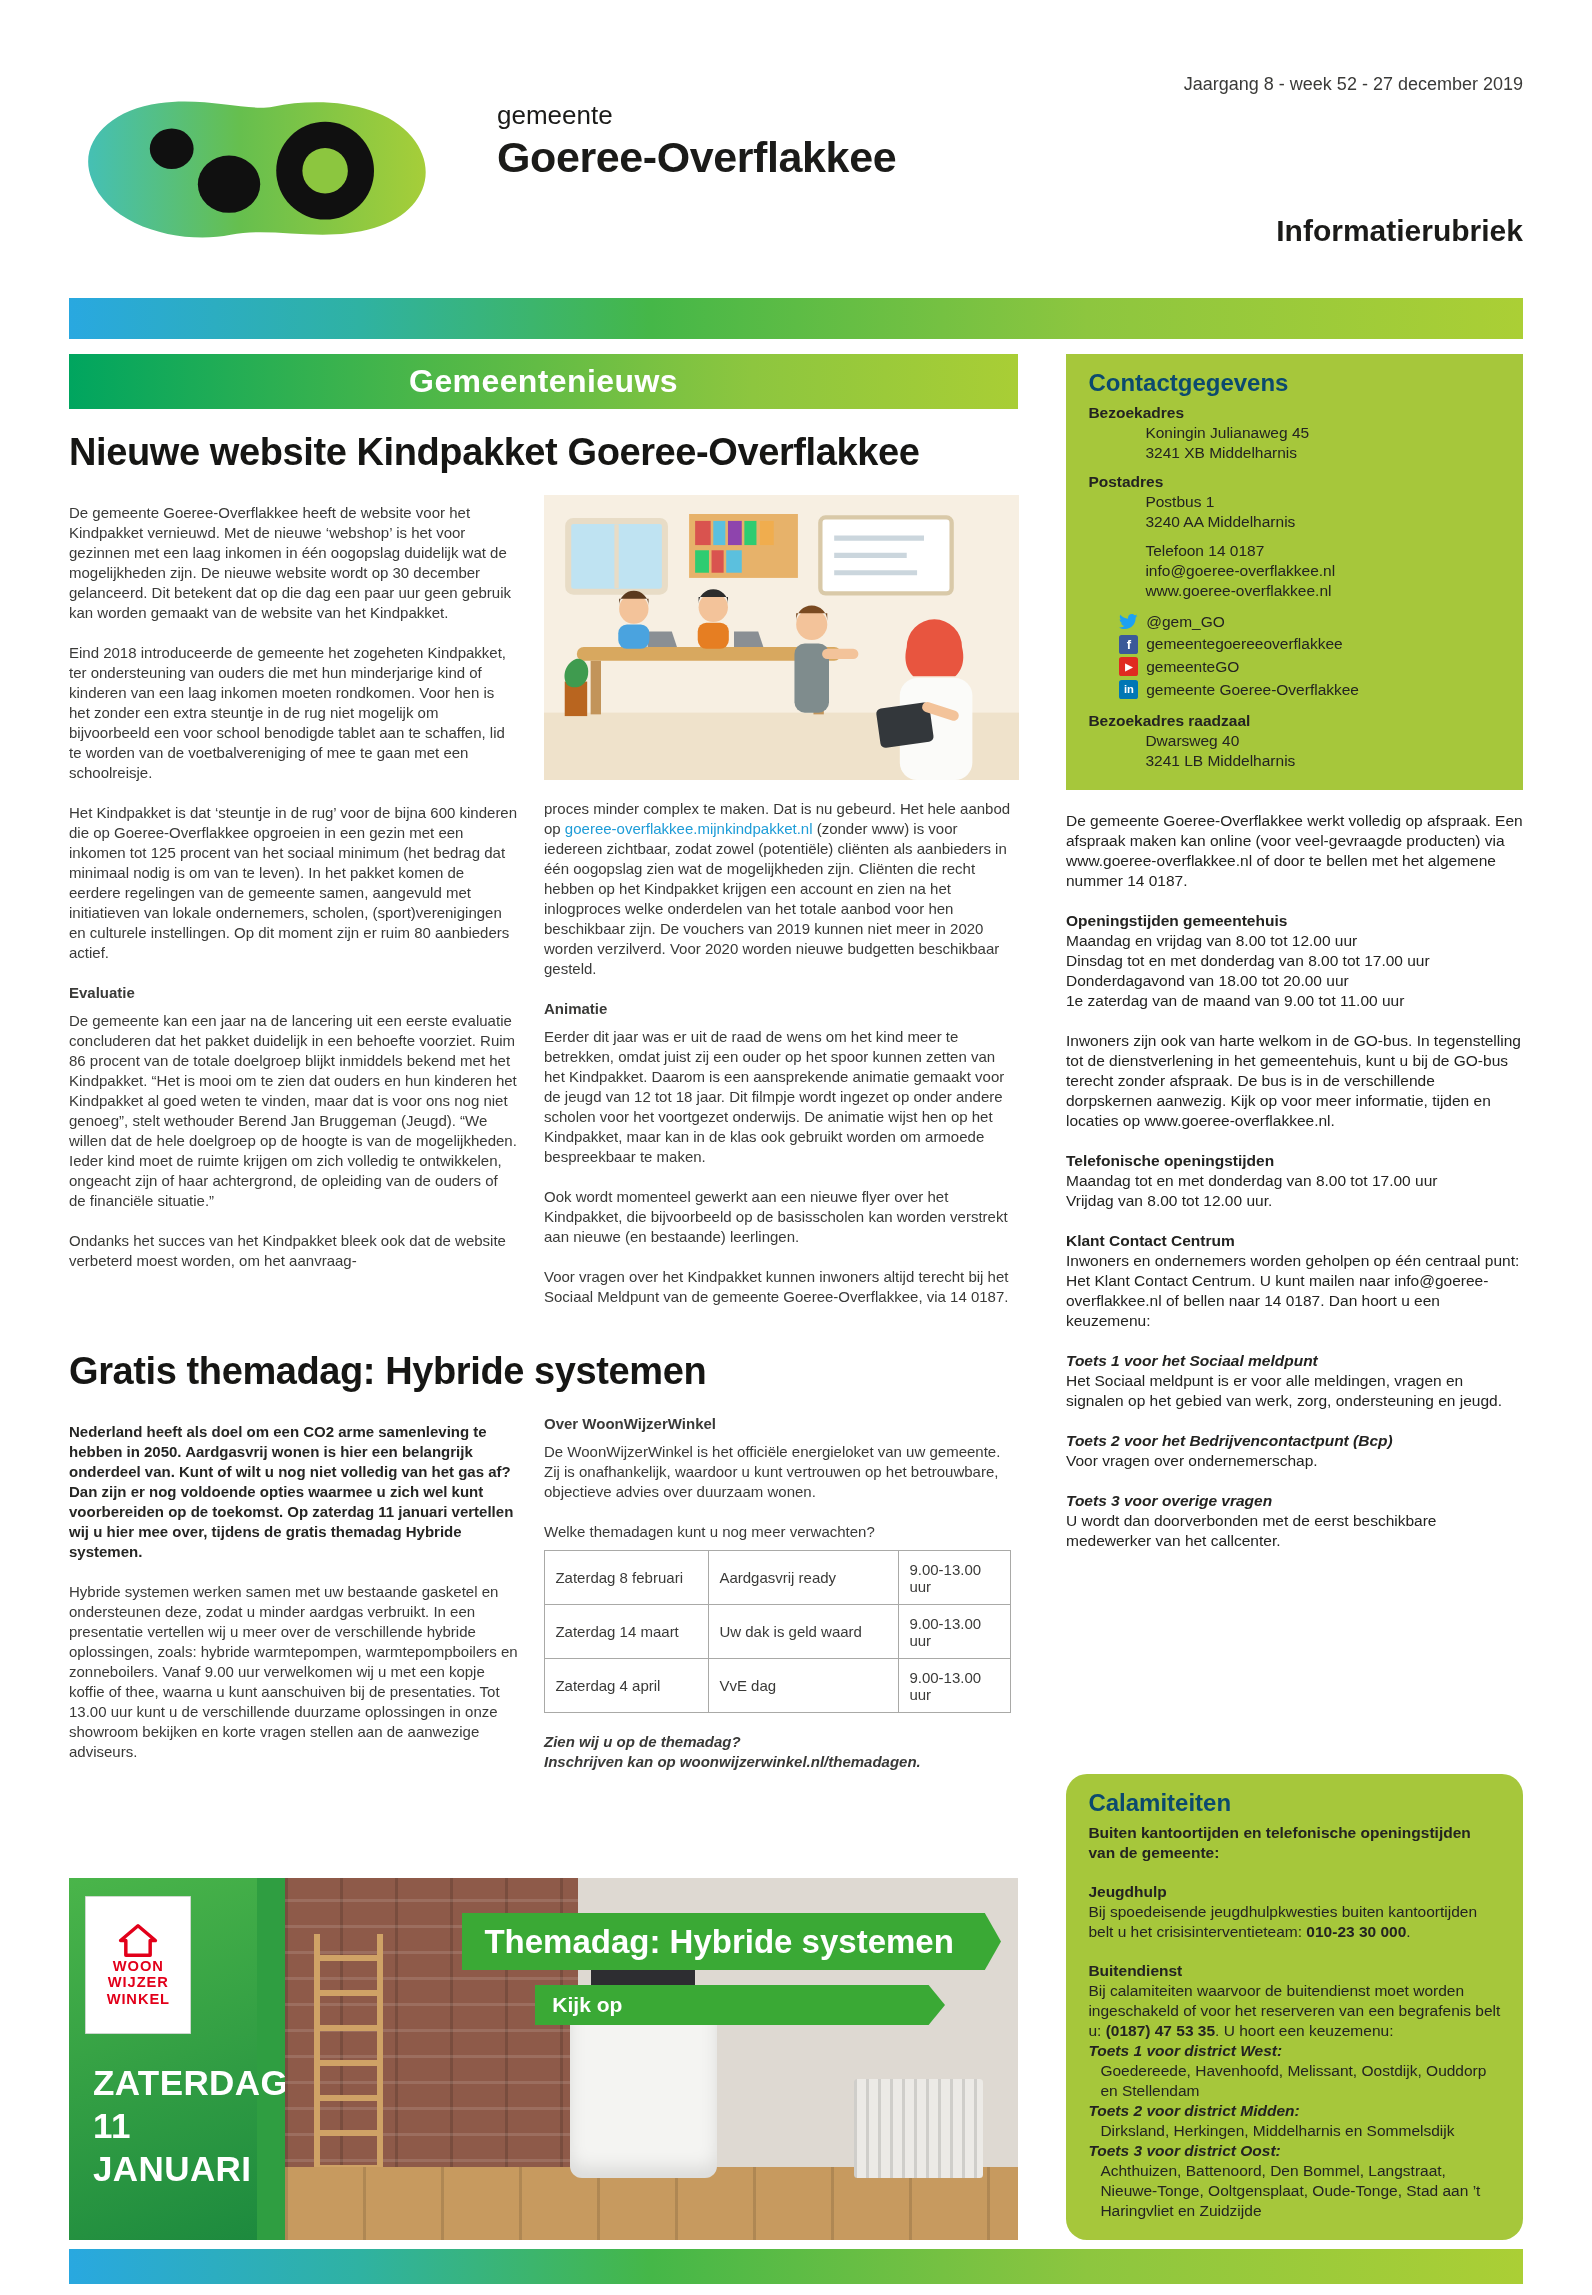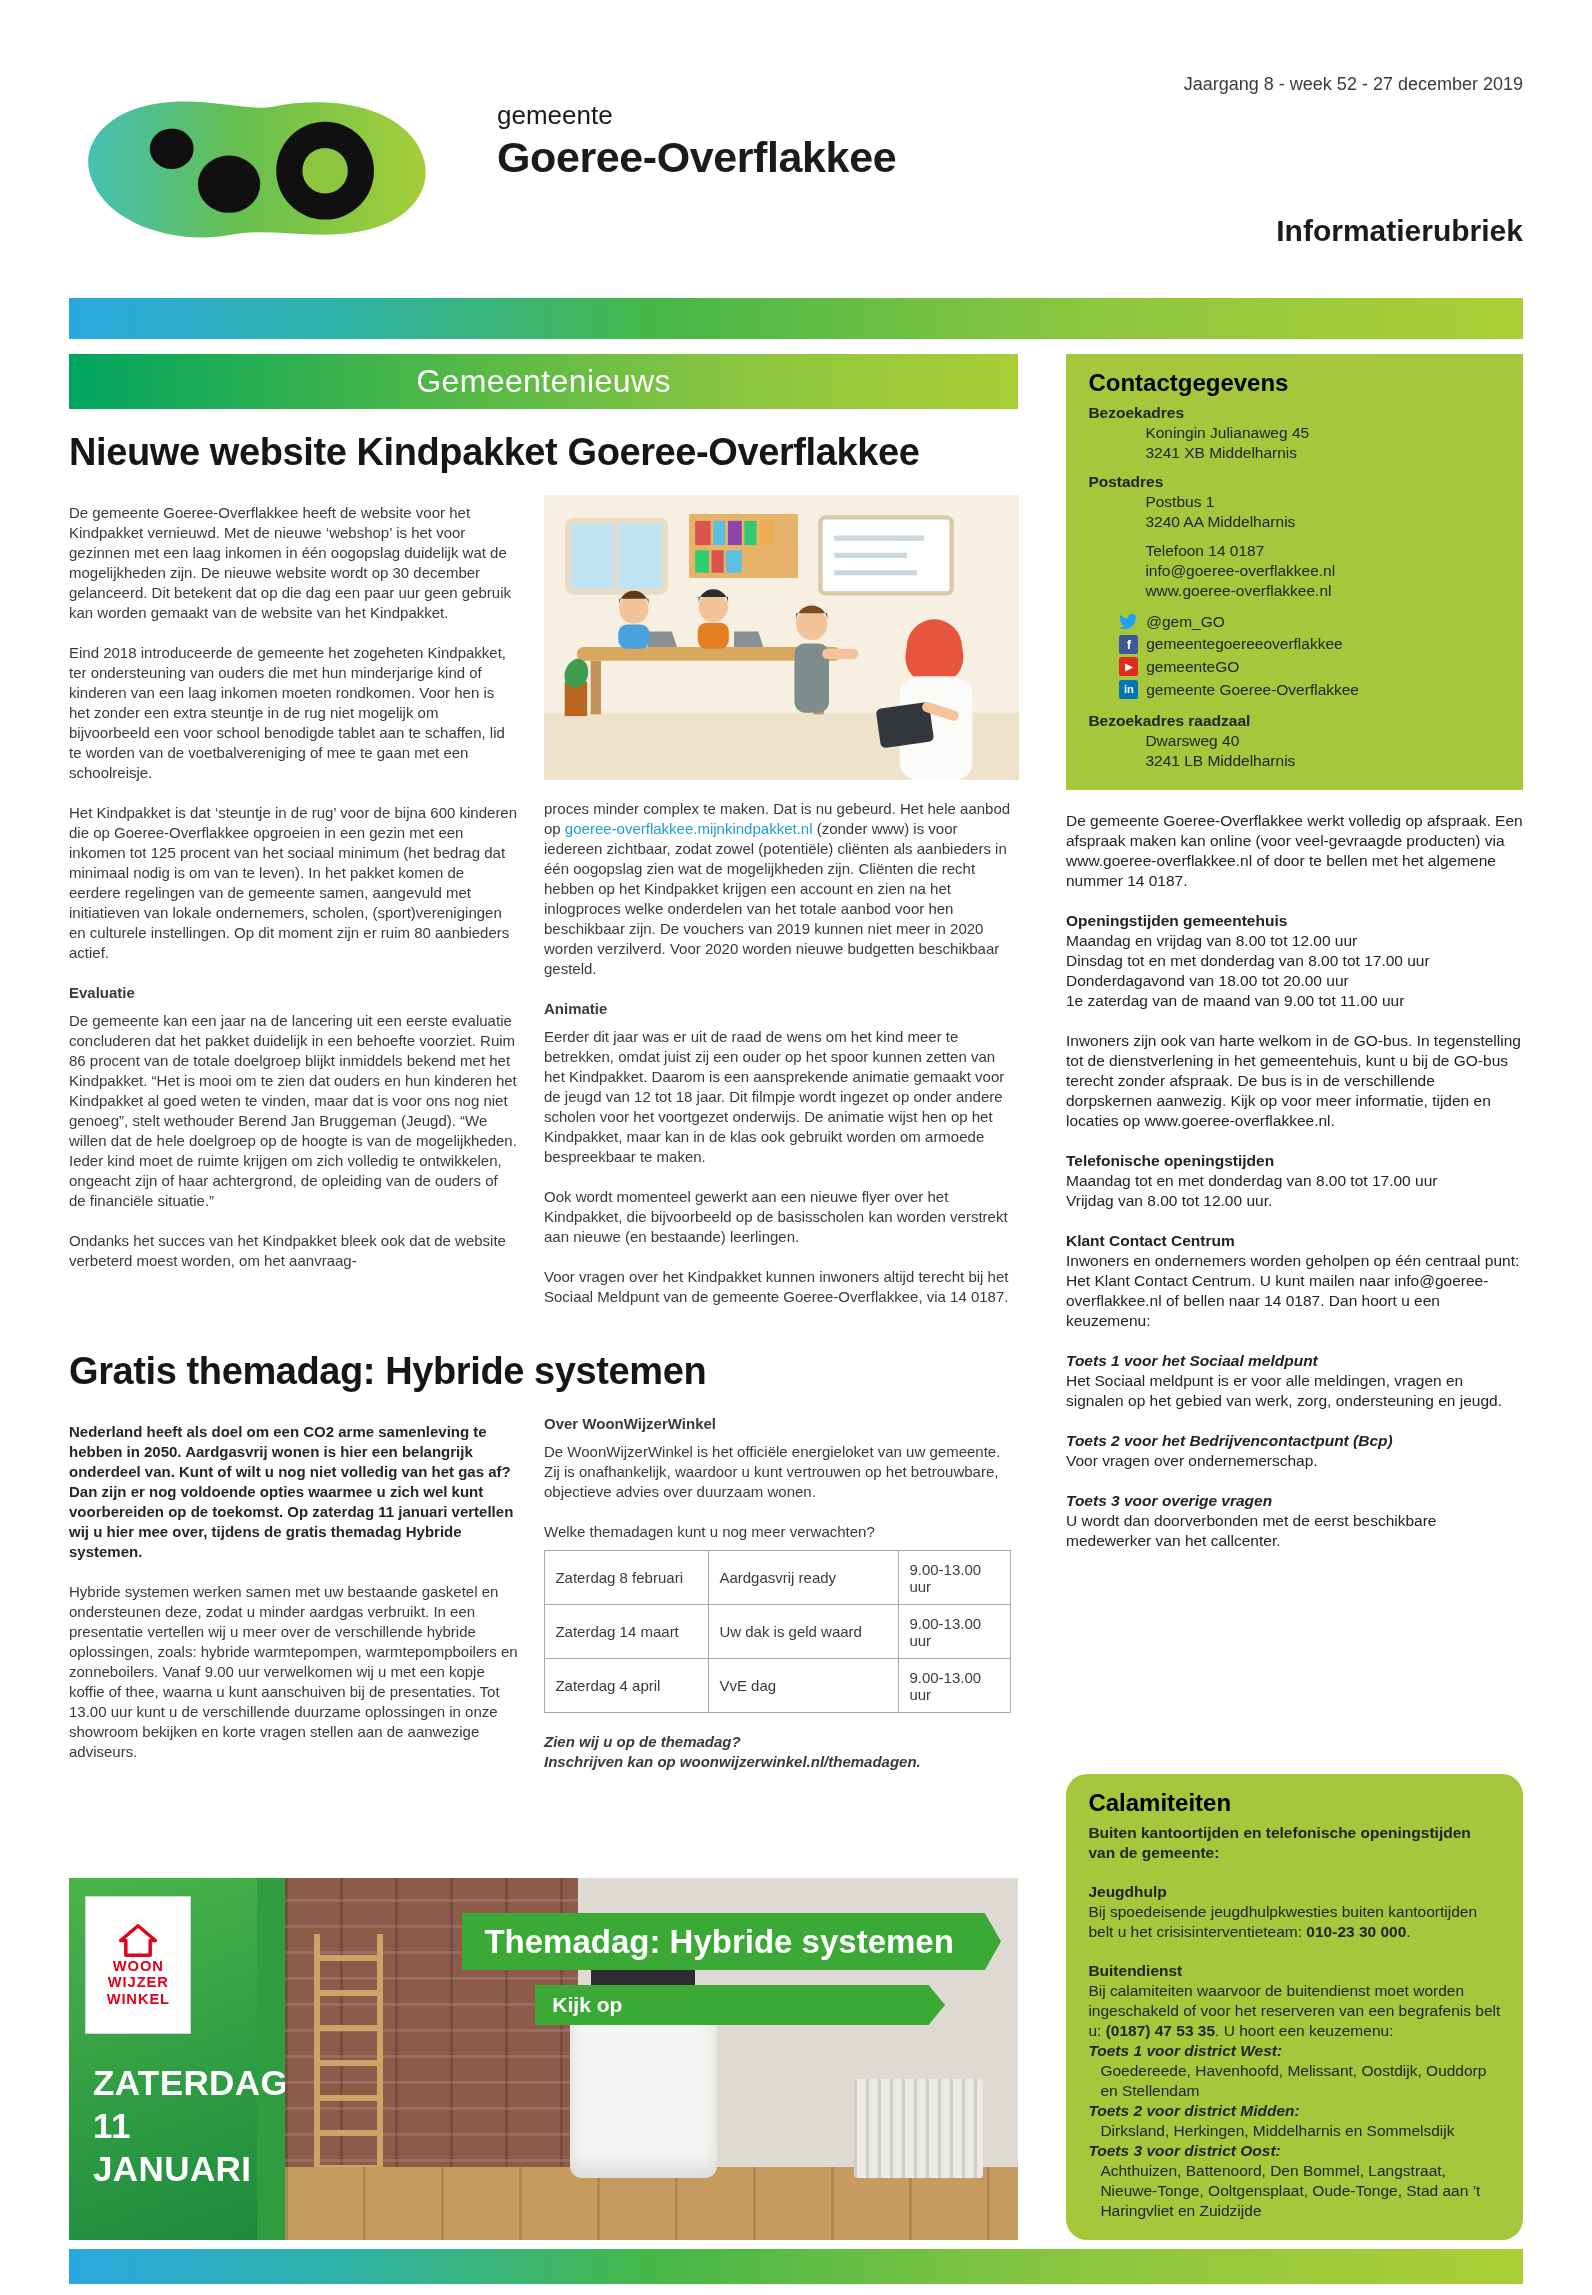--- a/index.html
+++ b/index.html
@@ -15,21 +15,21 @@
   .brand-name { font-size:43px; font-weight:bold; letter-spacing:-0.4px; margin-top:1.7px; }
   .section-title { position:absolute; top:214px; right:69px; font-size:30px; font-weight:bold; color:#1b1b19; }
   .top-bar,.bottom-bar { position:absolute; left:69px; width:1454px; height:41px;
     background:linear-gradient(90deg,#29a8e0 0%,#2fb2a2 20%,#45b748 40%,#8dc63f 70%,#abcf35 100%); }
   .top-bar { top:298px; }
   .bottom-bar { top:2249px; height:35px; }
 
   
   .main-col { position:absolute; left:69px; top:354px; width:949px; height:1886px; display:flex; flex-direction:column; }
   .news-banner { height:55px; flex:0 0 55px; background:linear-gradient(90deg,#00a55f 0%,#4db748 38%,#8dc63f 72%,#a9ce35 100%);
-    color:#fff; font-size:32px; font-weight:normal; text-align:center; line-height:55px; letter-spacing:0.4px; }
+    color:#fff; font-size:32px; font-weight:bold; text-align:center; line-height:55px; letter-spacing:0.4px; }
   .a-title { font-size:38px; line-height:43px; font-weight:bold; color:#161614; margin:22.4px 0 21px; letter-spacing:-0.4px; }
   .cols { display:flex; gap:26px; }
   .col-a { width:449px; flex:0 0 449px; }
   .col-b { width:475px; flex:0 0 475px; }
   .cols p { font-size:15px; line-height:20px; margin:8px 0 20px; color:#3a3a38; }
   .cols .h { font-weight:bold; margin:0; }
   .cols .bold { font-weight:bold; color:#262624; }
   .cols .bi { font-weight:bold; font-style:italic; margin:0; }
   .link { color:#1e9cd7; }
   .illustration { width:475px; height:285px; margin-bottom:19px; }
@@ -65,21 +65,21 @@
     clip-path:polygon(0 0,96% 0,100% 50%,96% 100%,0 100%); }
   .promo-date { position:absolute; left:24px; bottom:50px; color:#fff; font-weight:bold; font-size:35px; line-height:43px; letter-spacing:0.4px; }
   .ww-logo { position:absolute; left:17.3px; top:19px; width:104px; height:136px; background:#fff;
     display:flex; flex-direction:column; align-items:center; justify-content:center; gap:0.9px; box-shadow:0 0 0 0.9px #ddd; }
   .ww-line { color:#e2001a; font-weight:bold; font-size:14.7px; line-height:15.5px; letter-spacing:0.9px; }
 
   
   .sidebar { position:absolute; left:1066px; top:354px; width:457px; height:1886px; display:flex; flex-direction:column;
     font-size:15.5px; line-height:20px; color:#232321; }
   .green-box { background:#a6c73b; padding:19px 22.4px; }
-  .box-title { font-size:24px; font-weight:bold; margin-bottom:10.4px; color:#000000; }
+  .box-title { font-size:24px; font-weight:bold; margin-bottom:10.4px; color:#0c4a6e; }
   .c-label { font-weight:bold; }
   .indent { padding-left:57px; }
   .gap8 { height:8.6px; }
   .social-row { display:flex; align-items:center; gap:7.8px; padding-left:31px; margin:2.6px 0; }
   .sq { width:19px; height:19px; border-radius:2.6px; color:#fff; font-weight:bold; text-align:center; line-height:19px; font-size:13px; flex:0 0 19px; }
   .sq-fb { background:#3b5998; }
   .sq-yt { background:#e02b20; font-size:9.5px; }
   .sq-li { background:#0077b5; font-size:11.2px; }
   .tw-svg { width:19px; height:19px; flex:0 0 19px; }
 

